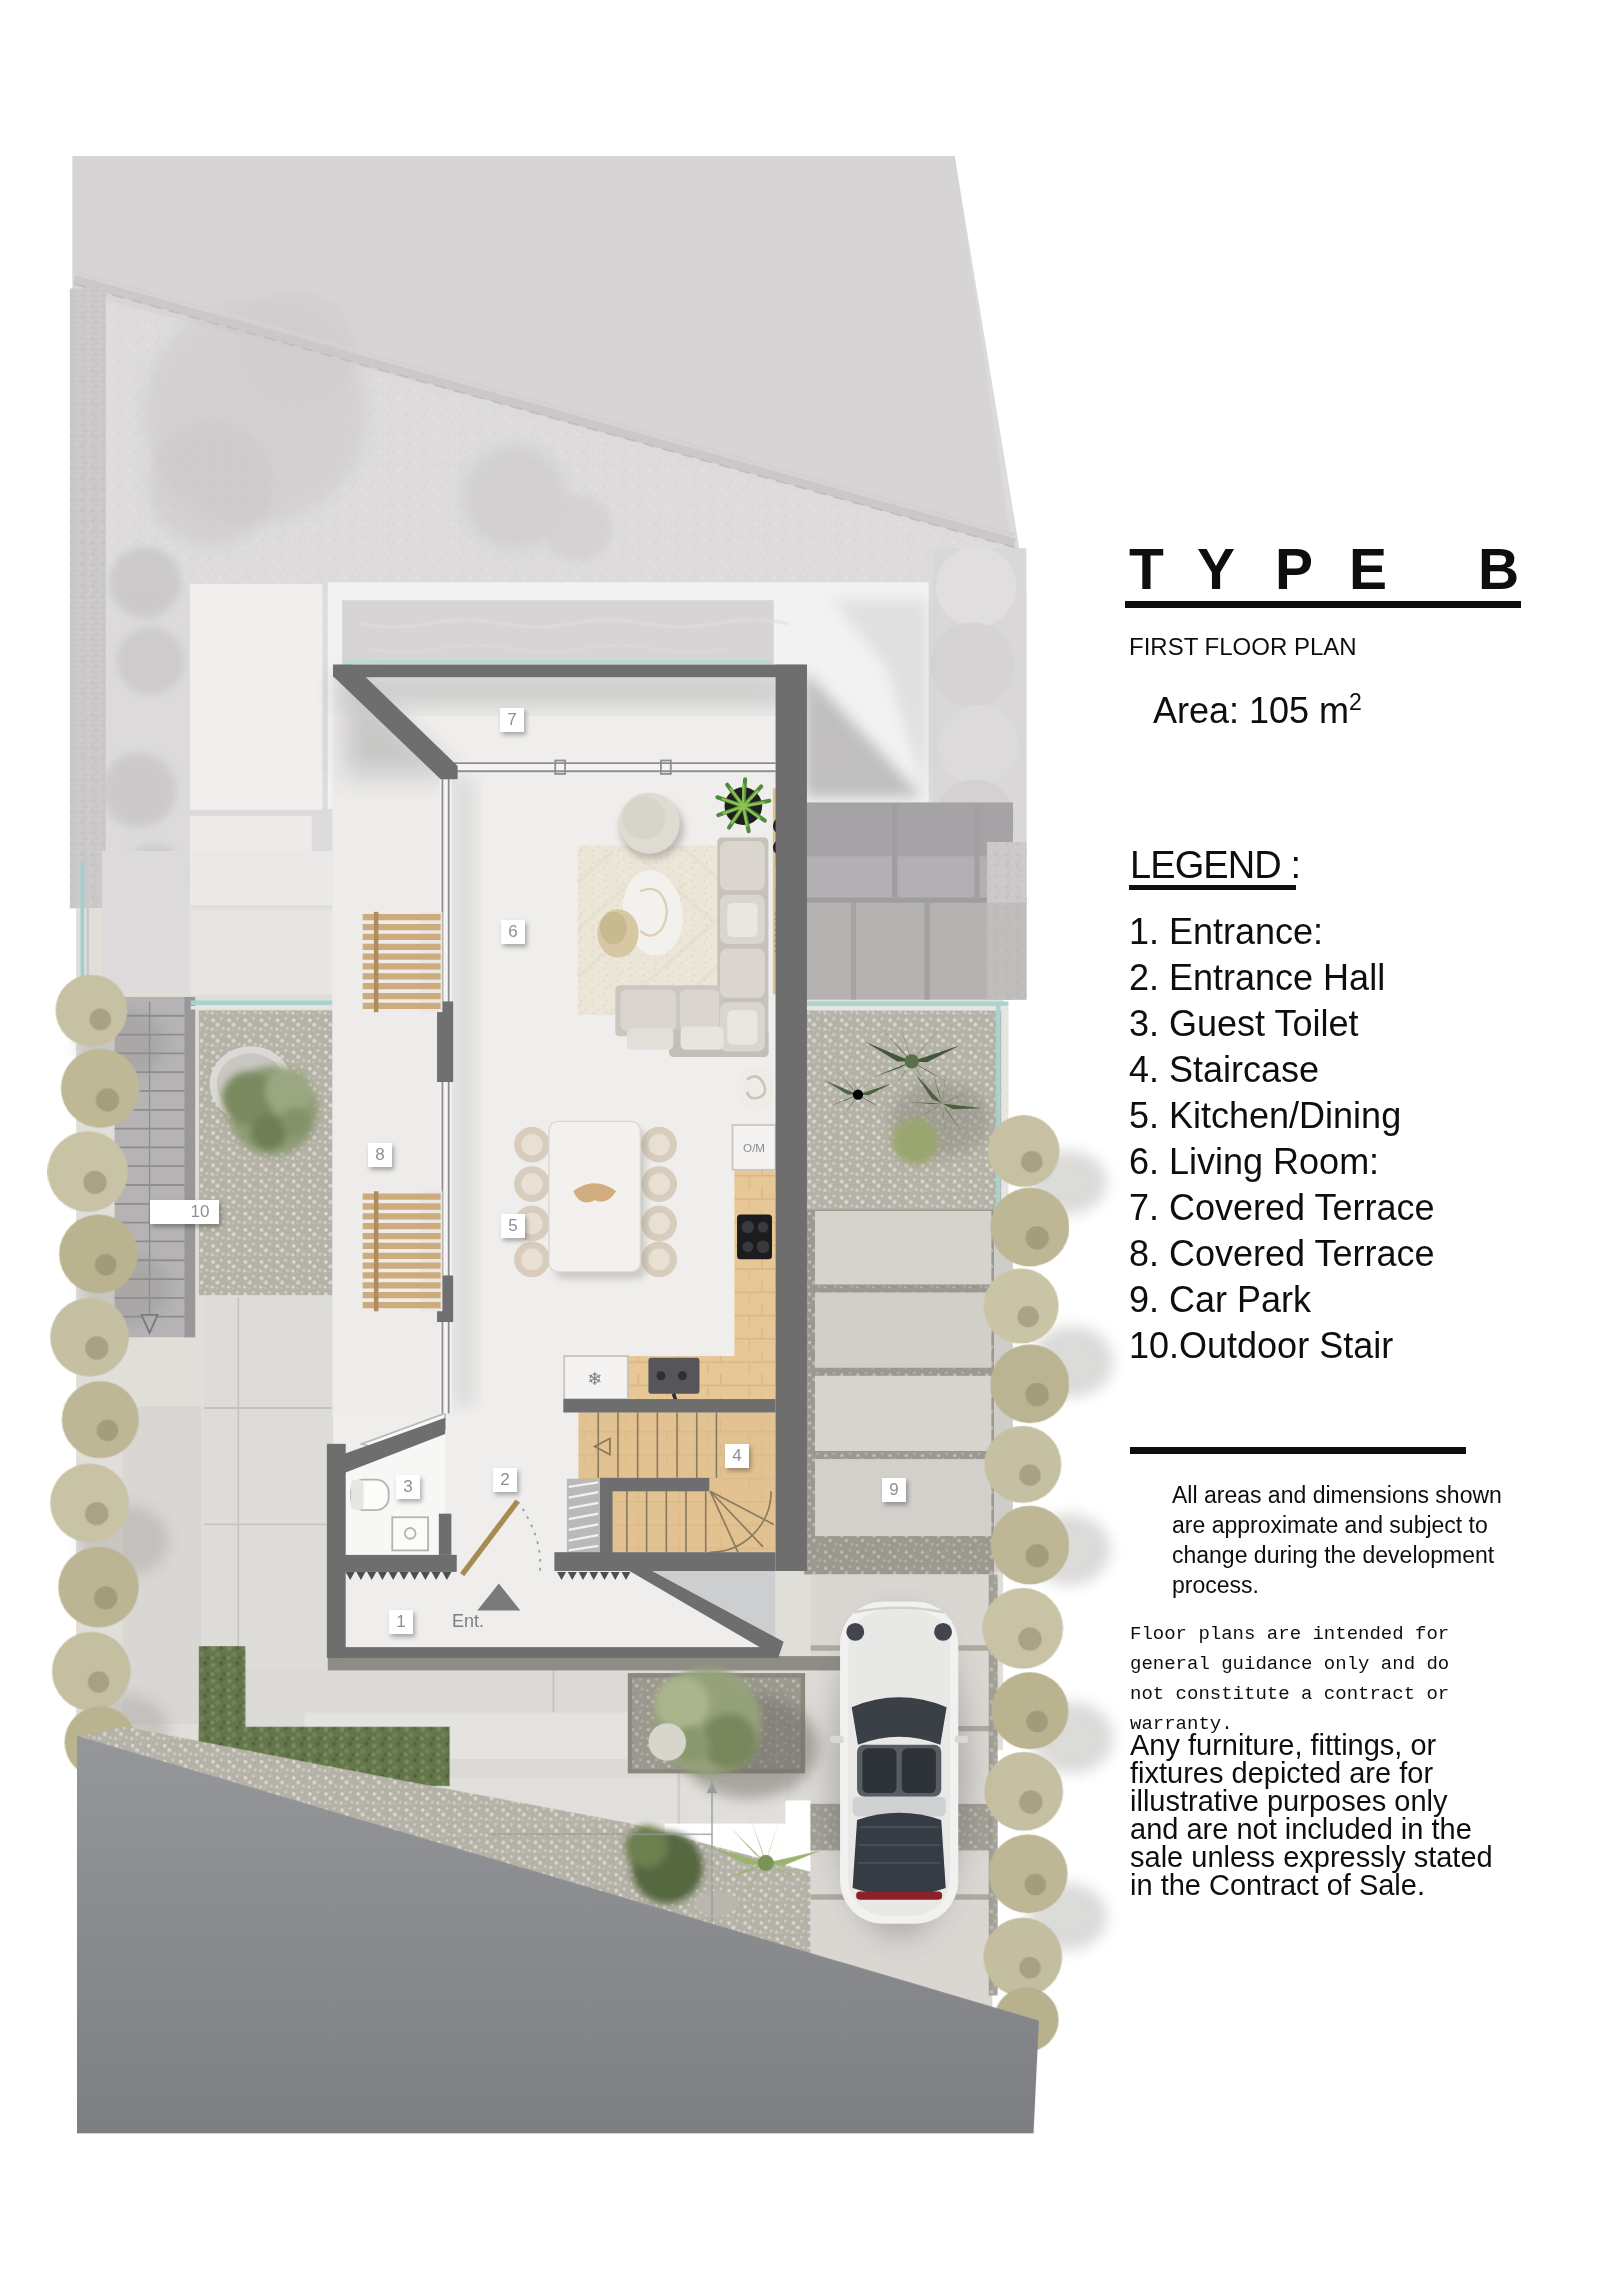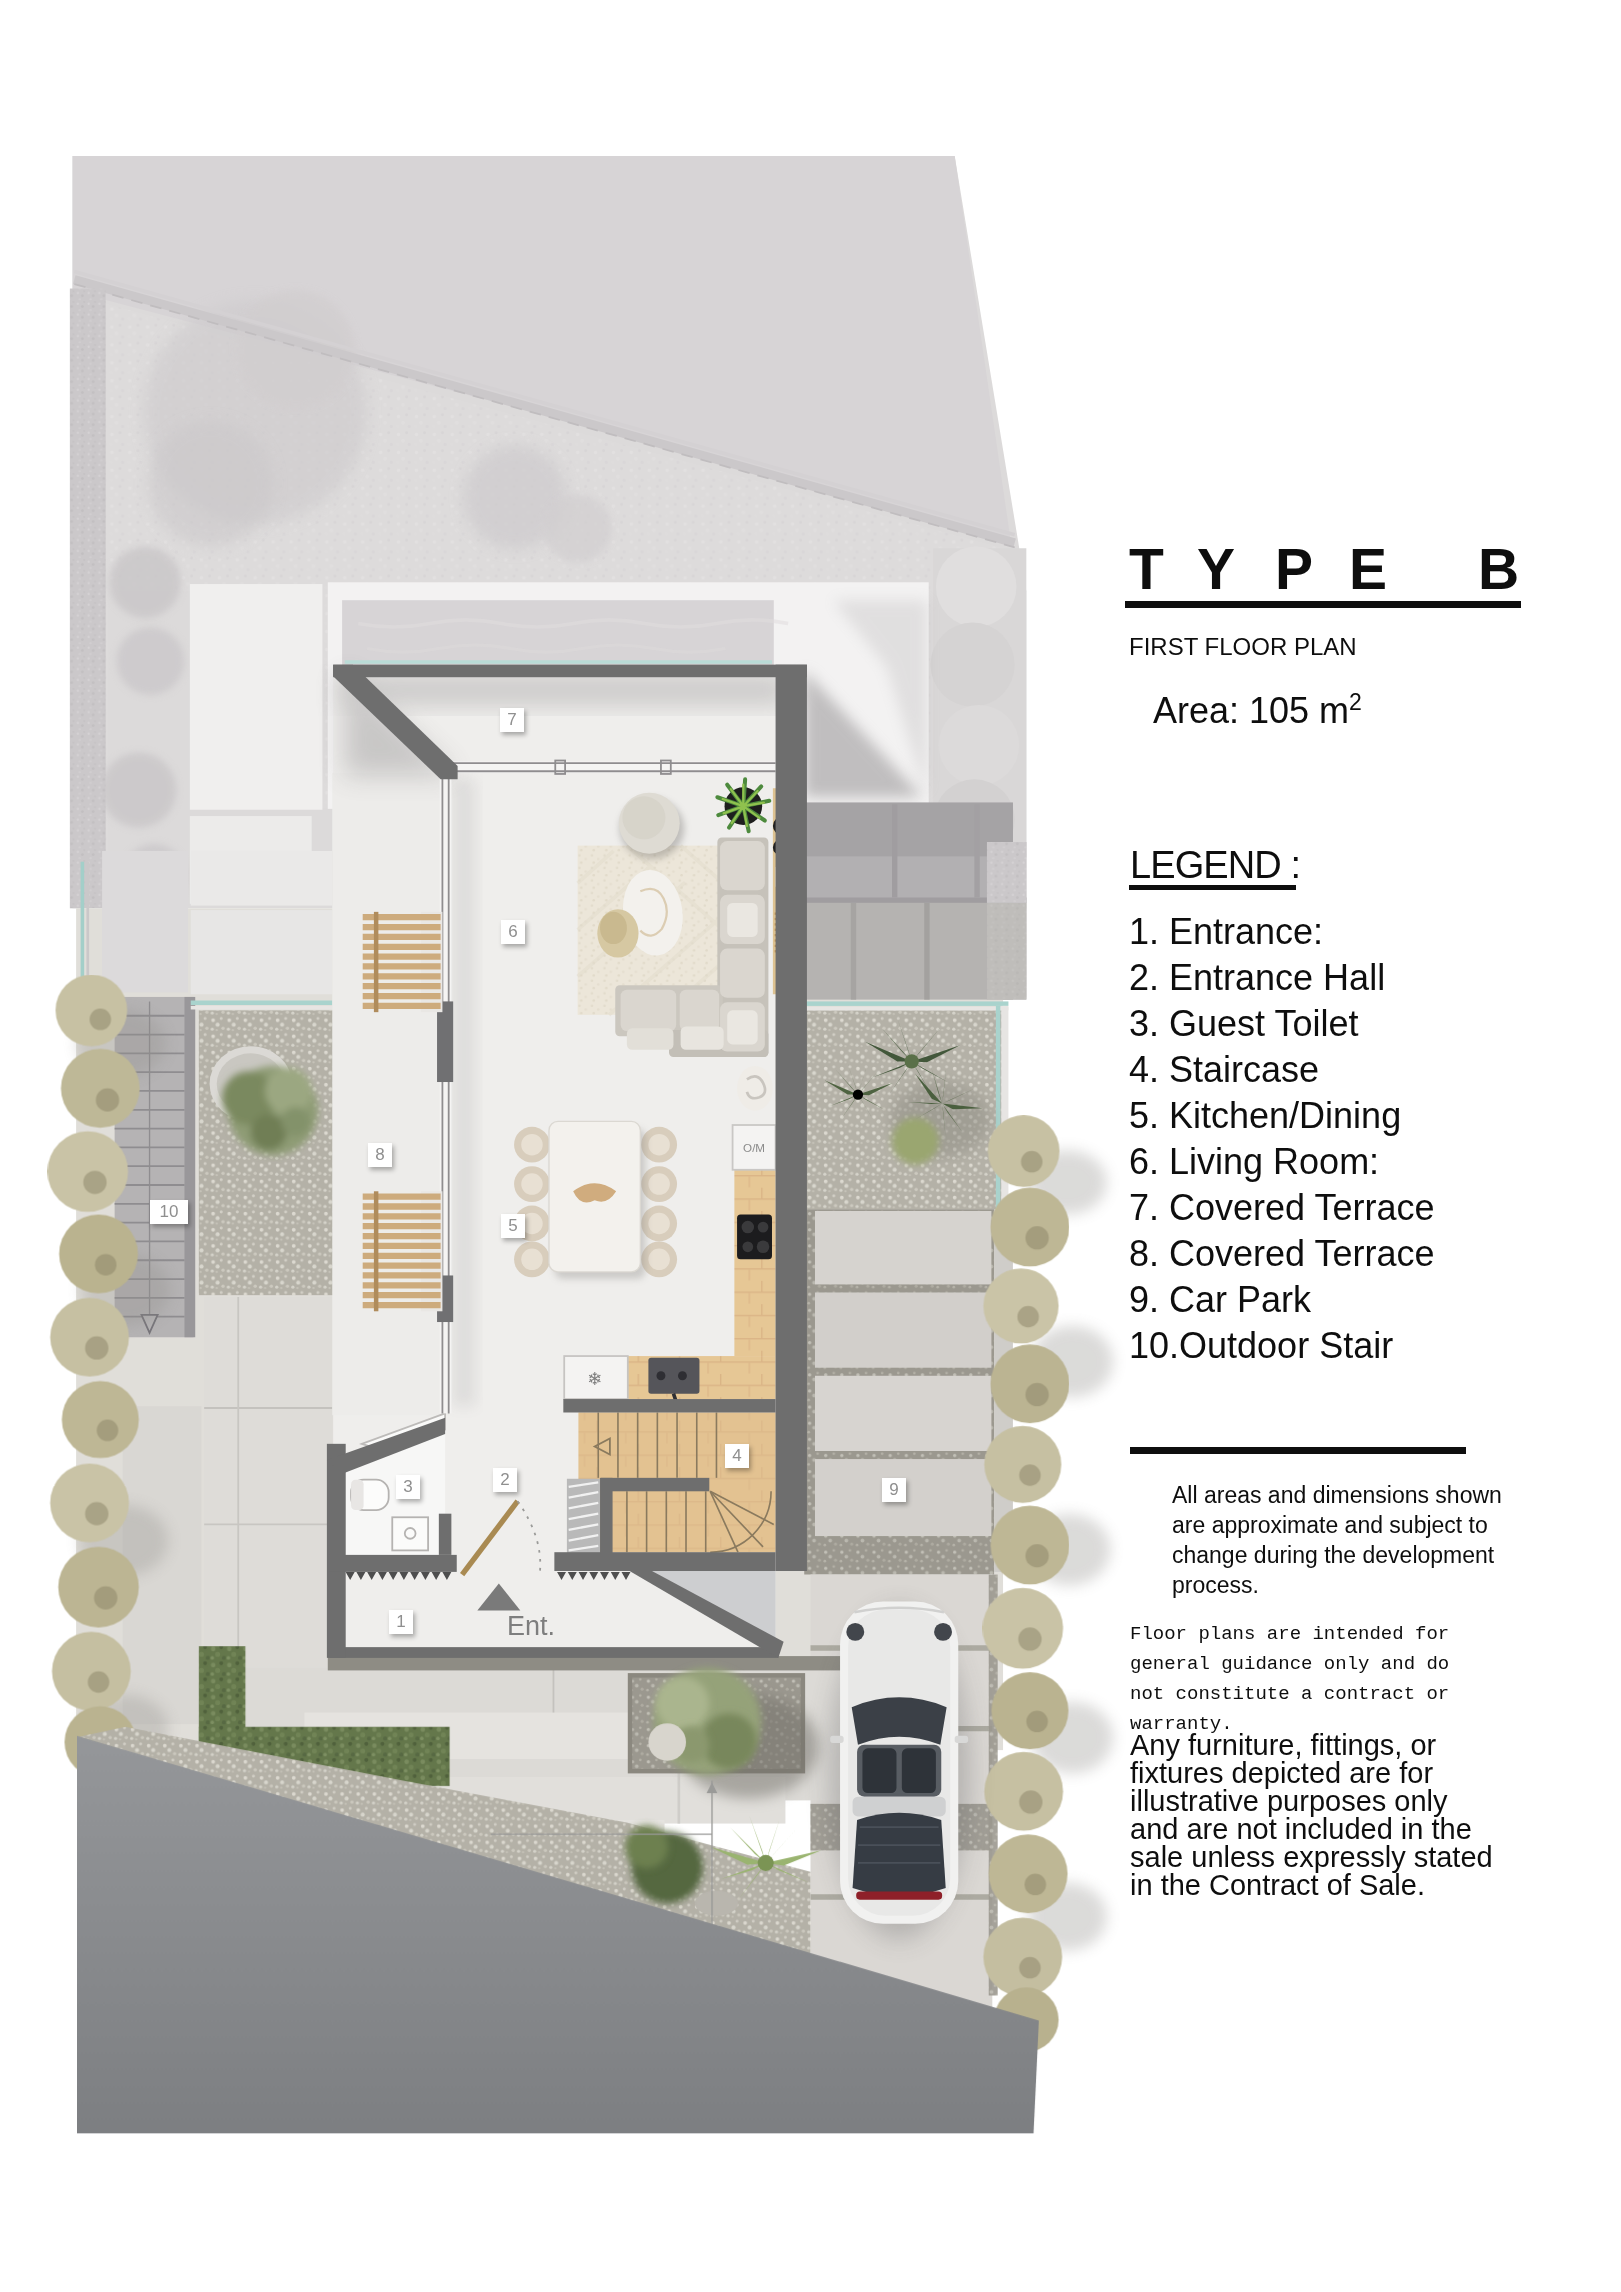--- a/index.html
+++ b/index.html
@@ -717,34 +717,34 @@
 9. Car Park<br>
 10.Outdoor Stair
 </div>
 
 <div class="abs" style="left:1130px;top:1447px;width:336px;height:7.2px;background:#0e0e0e;"></div>
 
 <div class="t" style="left:1130px;top:1480px;font-size:23px;line-height:30px;white-space:normal;width:358px;margin-left:42px;">All areas and dimensions shown are approximate and subject to change during the development process.</div>
 <div class="t" style="left:1130px;top:1619px;font-size:19px;line-height:30px;white-space:normal;width:358px;font-family:Liberation Mono, monospace;">Floor plans are intended for general guidance only and do not constitute a contract or warranty.</div>
 <div class="t" style="left:1130px;top:1731px;font-size:29px;line-height:28px;white-space:normal;width:367px;">Any furniture, fittings, or fixtures depicted are for illustrative purposes only and are not included in the sale unless expressly stated in the Contract of Sale.</div>
 
-<div class="t" style="left:507px;top:1611px;font-size:27px;color:#7e7e7e;">Ent.</div>
+<div class="t" style="left:452px;top:1611px;font-size:18px;color:#7e7e7e;">Ent.</div>
 
 <div class="badge" style="left:500px;top:708px;width:24px;height:24px;line-height:24px;">7</div>
 
 <div class="badge" style="left:501px;top:920px;width:24px;height:24px;line-height:24px;">6</div>
 
 <div class="badge" style="left:368px;top:1143px;width:24px;height:24px;line-height:24px;">8</div>
 
 <div class="badge" style="left:501px;top:1214px;width:24px;height:24px;line-height:24px;">5</div>
 
 <div class="badge" style="left:725px;top:1444px;width:24px;height:24px;line-height:24px;">4</div>
 
 <div class="badge" style="left:493px;top:1468px;width:24px;height:24px;line-height:24px;">2</div>
 
 <div class="badge" style="left:396px;top:1475px;width:24px;height:24px;line-height:24px;">3</div>
 
 <div class="badge" style="left:389px;top:1610px;width:24px;height:24px;line-height:24px;">1</div>
 
 <div class="badge" style="left:882px;top:1478px;width:24px;height:24px;line-height:24px;">9</div>
 
-<div class="badge" style="left:150px;top:1200px;width:38px;height:24px;line-height:24px;">10</div>
+<div class="badge" style="left:150px;top:1200px;width:38px;height:24px;line-height:24px;padding-left:31px;">10</div>
 
 
 </body></html>

